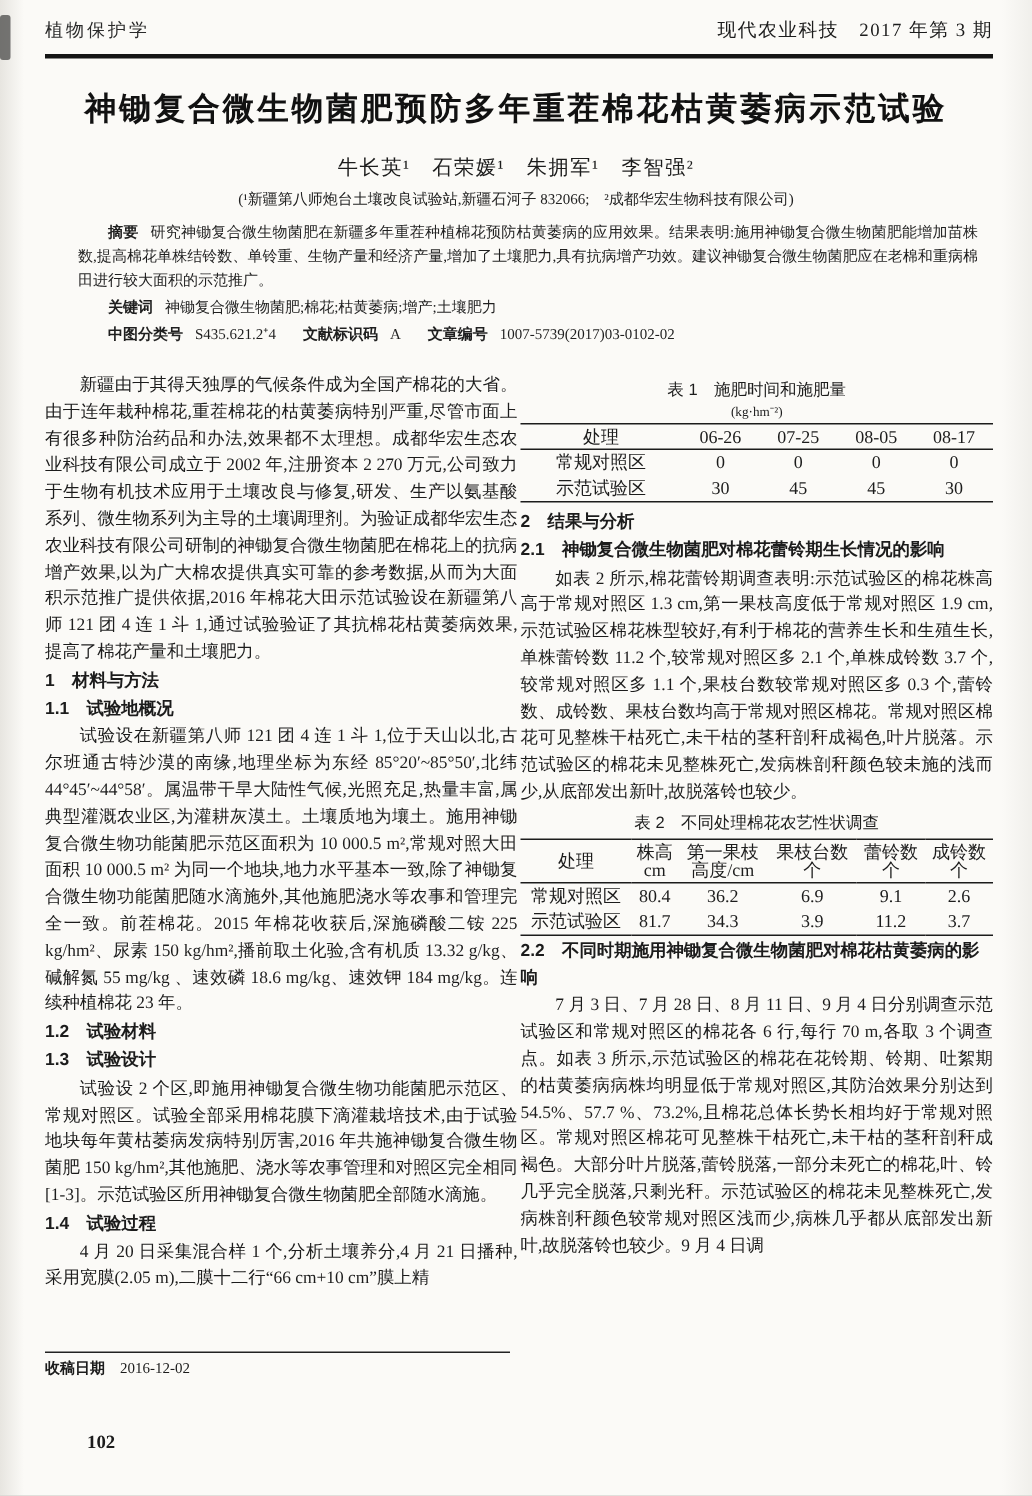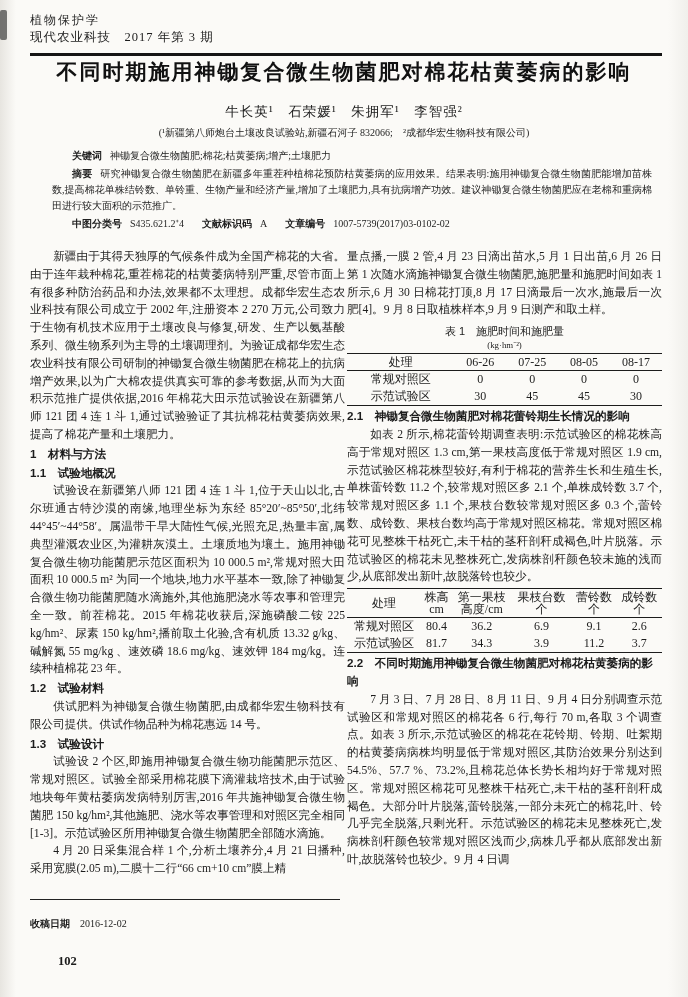--- a/index.html
+++ b/index.html
@@ -2,21 +2,21 @@
 <html><head>
 <meta charset="utf-8">
 <style>
   html,body{margin:0;padding:0;}
   body{width:688px;height:997px;background:#d8d6d2;font-family:"Liberation Serif",serif;}
   .page{position:relative;width:688px;height:997px;overflow:hidden;color:#1c1c1c;
         background:linear-gradient(90deg,#e7e5e0 0,#fbfaf7 16px,#fbfaf7 668px,#f0efeb 100%);}
   .scan-smudge{position:absolute;left:0;top:10px;width:7px;height:30px;background:#4a4a48;border-radius:2px;opacity:.75;}
 
   .hdr{position:absolute;left:30px;right:26px;top:12px;display:flex;justify-content:space-between;
-       align-items:baseline;border-bottom:3px solid #151515;padding-bottom:7px;flex-direction:column;}
+       align-items:baseline;border-bottom:3px solid #151515;padding-bottom:7px;}
   .hdr-left{font-size:12px;letter-spacing:2px;color:#2a2a2a;}
   .hdr-right{font-size:12.5px;font-weight:normal;letter-spacing:1px;}
 
   .title{position:absolute;left:0;right:0;top:58px;margin:0;text-align:center;
          font-family:"Liberation Sans",sans-serif;font-weight:bold;font-size:21px;letter-spacing:2px;color:#111;}
   .authors{position:absolute;left:0;right:0;top:103px;text-align:center;font-size:13.5px;letter-spacing:1px;}
   .affil{position:absolute;left:0;right:0;top:126px;text-align:center;font-size:10px;color:#222;}
 
   .abstract{position:absolute;left:52px;right:36px;top:148px;font-size:10px;line-height:16px;text-align:justify;color:#1f1f1f;}
   .abs-p{margin:0 0 2px 0;}
@@ -37,62 +37,61 @@
   .tbl-cap{margin-top:5px;text-align:center;font-family:"Liberation Sans",sans-serif;
            font-weight:normal;font-size:11px;line-height:15px;}
   .tbl-unit{text-align:center;font-size:8.8px;line-height:11px;margin-top:1px;}
   table.tbl{width:100%;border-collapse:collapse;margin-top:2px;
             border-top:1.6px solid #1c1c1c;border-bottom:1.6px solid #1c1c1c;font-size:12px;}
   table.tbl th{font-weight:normal;border-bottom:0.8px solid #1c1c1c;padding:2px 1px;text-align:center;vertical-align:middle;line-height:12px;}
   table.tbl td{padding:2px 1px;text-align:center;line-height:13px;}
   .tbl-note{font-size:9.3px;line-height:13px;margin:2px 0 4px 0;text-indent:1em;text-align:left;}
   .after-tbl{margin-top:4px;}
 
-  .footnote{position:absolute;left:30px;bottom:66px;width:310px;border-top:1px solid #222;
-            padding-top:17px;font-size:10px;}
+  .footnote{position:absolute;left:30px;bottom:78px;width:310px;border-top:1px solid #222;
+            padding-top:3px;font-size:10px;}
   .footnote b{font-family:"Liberation Sans",sans-serif;margin-right:10px;}
   .pageno{position:absolute;left:58px;bottom:28px;font-size:12.5px;font-weight:bold;}
 </style>
 </head>
 <body>
 
 <div class="page">
   <div class="scan-smudge"></div>
 
   <header class="hdr">
     <span class="hdr-left">植物保护学</span>
     <span class="hdr-right">现代农业科技　2017 年第 3 期</span>
   </header>
 
-  <h1 class="title">不同时期施用神锄复合微生物菌肥对棉花枯黄萎病的影响</h1>
+  <h1 class="title">神锄复合微生物菌肥预防多年重茬棉花枯黄萎病示范试验</h1>
   <div class="authors">牛长英¹　石荣媛¹　朱拥军¹　李智强²</div>
   <div class="affil">(¹新疆第八师炮台土壤改良试验站,新疆石河子 832066;　²成都华宏生物科技有限公司)</div>
 
   <div class="abstract">
+    <p class="abs-p abs-ind"><b class="lbl">摘要</b><span>研究神锄复合微生物菌肥在新疆多年重茬种植棉花预防枯黄萎病的应用效果。结果表明:施用神锄复合微生物菌肥能增加苗株数,提高棉花单株结铃数、单铃重、生物产量和经济产量,增加了土壤肥力,具有抗病增产功效。建议神锄复合微生物菌肥应在老棉和重病棉田进行较大面积的示范推广。</span></p>
     <p class="abs-p abs-ind"><b class="lbl">关键词</b><span>神锄复合微生物菌肥;棉花;枯黄萎病;增产;土壤肥力</span></p>
-    <p class="abs-p abs-ind"><b class="lbl">摘要</b><span>研究神锄复合微生物菌肥在新疆多年重茬种植棉花预防枯黄萎病的应用效果。结果表明:施用神锄复合微生物菌肥能增加苗株数,提高棉花单株结铃数、单铃重、生物产量和经济产量,增加了土壤肥力,具有抗病增产功效。建议神锄复合微生物菌肥应在老棉和重病棉田进行较大面积的示范推广。</span></p>
     <p class="abs-p abs-ind meta"><b class="lbl">中图分类号</b><span>S435.621.2⁺4</span><b class="lbl">文献标识码</b><span>A</span><b class="lbl">文章编号</b><span>1007-5739(2017)03-0102-02</span></p>
   </div>
 
   <main class="body">
 
     <section class="col">
       <p class="bp indent">新疆由于其得天独厚的气候条件成为全国产棉花的大省。由于连年栽种棉花,重茬棉花的枯黄萎病特别严重,尽管市面上有很多种防治药品和办法,效果都不太理想。成都华宏生态农业科技有限公司成立于 2002 年,注册资本 2 270 万元,公司致力于生物有机技术应用于土壤改良与修复,研发、生产以氨基酸系列、微生物系列为主导的土壤调理剂。为验证成都华宏生态农业科技有限公司研制的神锄复合微生物菌肥在棉花上的抗病增产效果,以为广大棉农提供真实可靠的参考数据,从而为大面积示范推广提供依据,2016 年棉花大田示范试验设在新疆第八师 121 团 4 连 1 斗 1,通过试验验证了其抗棉花枯黄萎病效果,提高了棉花产量和土壤肥力。</p>
       <h2 class="sh">1　材料与方法</h2>
       <h3 class="sh">1.1　试验地概况</h3>
       <p class="bp indent">试验设在新疆第八师 121 团 4 连 1 斗 1,位于天山以北,古尔班通古特沙漠的南缘,地理坐标为东经 85°20′~85°50′,北纬 44°45′~44°58′。属温带干旱大陆性气候,光照充足,热量丰富,属典型灌溉农业区,为灌耕灰漠土。土壤质地为壤土。施用神锄复合微生物功能菌肥示范区面积为 10 000.5 m²,常规对照大田面积 10 000.5 m² 为同一个地块,地力水平基本一致,除了神锄复合微生物功能菌肥随水滴施外,其他施肥浇水等农事和管理完全一致。前茬棉花。2015 年棉花收获后,深施磷酸二铵 225 kg/hm²、尿素 150 kg/hm²,播前取土化验,含有机质 13.32 g/kg、碱解氮 55 mg/kg 、速效磷 18.6 mg/kg、速效钾 184 mg/kg。连续种植棉花 23 年。</p>
       <h3 class="sh">1.2　试验材料</h3>
-      <p class="bp indent">供试肥料为神锄复合微生物菌肥,由成都华宏生物科技有限公司提供。供试作物品种为棉花惠远 14 号。</p>
       <h3 class="sh">1.3　试验设计</h3>
       <p class="bp indent">试验设 2 个区,即施用神锄复合微生物功能菌肥示范区、常规对照区。试验全部采用棉花膜下滴灌栽培技术,由于试验地块每年黄枯萎病发病特别厉害,2016 年共施神锄复合微生物菌肥 150 kg/hm²,其他施肥、浇水等农事管理和对照区完全相同[1-3]。示范试验区所用神锄复合微生物菌肥全部随水滴施。</p>
+      <h3 class="sh">1.4　试验过程</h3>
       <p class="bp indent">4 月 20 日采集混合样 1 个,分析土壤养分,4 月 21 日播种,采用宽膜(2.05 m),二膜十二行“66 cm+10 cm”膜上精</p>
     </section>
 
     <section class="col">
-      <p class="bp">量点播,一膜 2 管,4 月 23 日滴出苗水,5 月 1 日出苗,6 月 26 日第 1 次随水滴施神锄复合微生物菌肥,施肥量和施肥时间如表 1 所示,6 月 30 日棉花打顶,8 月 17 日滴最后一次水,施最后一次肥[4]。9 月 8 日取植株样本,9 月 9 日测产和取土样。</p>
 
       <div class="tbl-cap">表 1　施肥时间和施肥量</div>
       <div class="tbl-unit">(kg·hm⁻²)</div>
       <table class="tbl">
         <thead>
           <tr>
             <th>处理</th>
             <th>06-26</th>
             <th>07-25</th>
             <th>08-05</th>
@@ -110,23 +109,25 @@
           <tr>
             <td>示范试验区</td>
             <td>30</td>
             <td>45</td>
             <td>45</td>
             <td>30</td>
           </tr>
         </tbody>
       </table>
 
+      <h2 class="sh after-tbl">2　结果与分析</h2>
       <h3 class="sh">2.1　神锄复合微生物菌肥对棉花蕾铃期生长情况的影响</h3>
       <p class="bp indent">如表 2 所示,棉花蕾铃期调查表明:示范试验区的棉花株高高于常规对照区 1.3 cm,第一果枝高度低于常规对照区 1.9 cm,示范试验区棉花株型较好,有利于棉花的营养生长和生殖生长,单株蕾铃数 11.2 个,较常规对照区多 2.1 个,单株成铃数 3.7 个,较常规对照区多 1.1 个,果枝台数较常规对照区多 0.3 个,蕾铃数、成铃数、果枝台数均高于常规对照区棉花。常规对照区棉花可见整株干枯死亡,未干枯的茎秆剖秆成褐色,叶片脱落。示范试验区的棉花未见整株死亡,发病株剖秆颜色较未施的浅而少,从底部发出新叶,故脱落铃也较少。</p>
 
+      <div class="tbl-cap">表 2　不同处理棉花农艺性状调查</div>
       <table class="tbl">
         <thead>
           <tr>
             <th>处理</th>
             <th><span>株高</span><br><span>cm</span></th>
             <th><span>第一果枝</span><br><span>高度/cm</span></th>
             <th><span>果枝台数</span><br><span>个</span></th>
             <th><span>蕾铃数</span><br><span>个</span></th>
             <th><span>成铃数</span><br><span>个</span></th>
           </tr>

